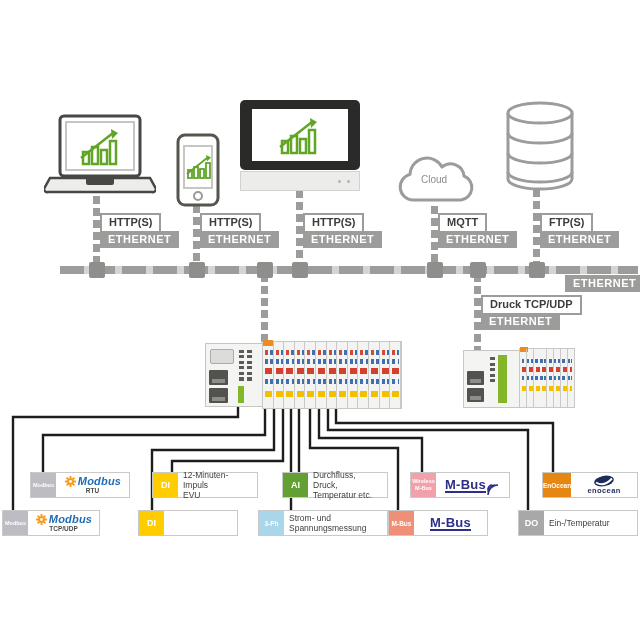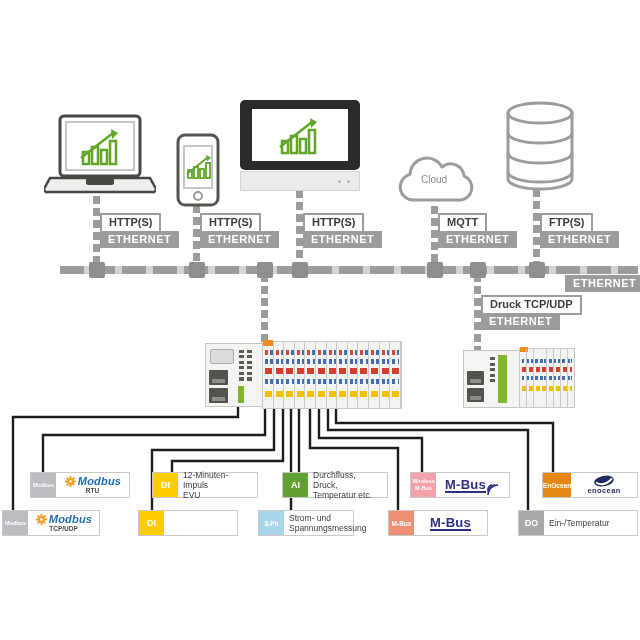--- a/index.html
+++ b/index.html
@@ -304,21 +304,21 @@
         </div>
         <div class="modbus-sub">TCP/UDP</div>
       </div>
     </div>
   </div>
 
   <div class="tile" style="left:138px;top:510px;width:100px">
     <div class="tic tic-l" style="background:#ffcc00">DI</div>
   </div>
 
-  <div class="tile" style="left:258px;top:510px;width:96px">
+  <div class="tile" style="left:258px;top:510px;width:130px">
     <div class="tic tic-m" style="background:#a9d6e8">3-Ph</div>
     <div class="tbody">Strom- und
 Spannungsmessung</div>
   </div>
 
   <div class="tile" style="left:388px;top:510px;width:100px">
     <div class="tic tic-m" style="background:#ef8f75">M-Bus</div>
     <div class="tbody center">
       <span class="mbus-text">M-Bus</span>
     </div>

